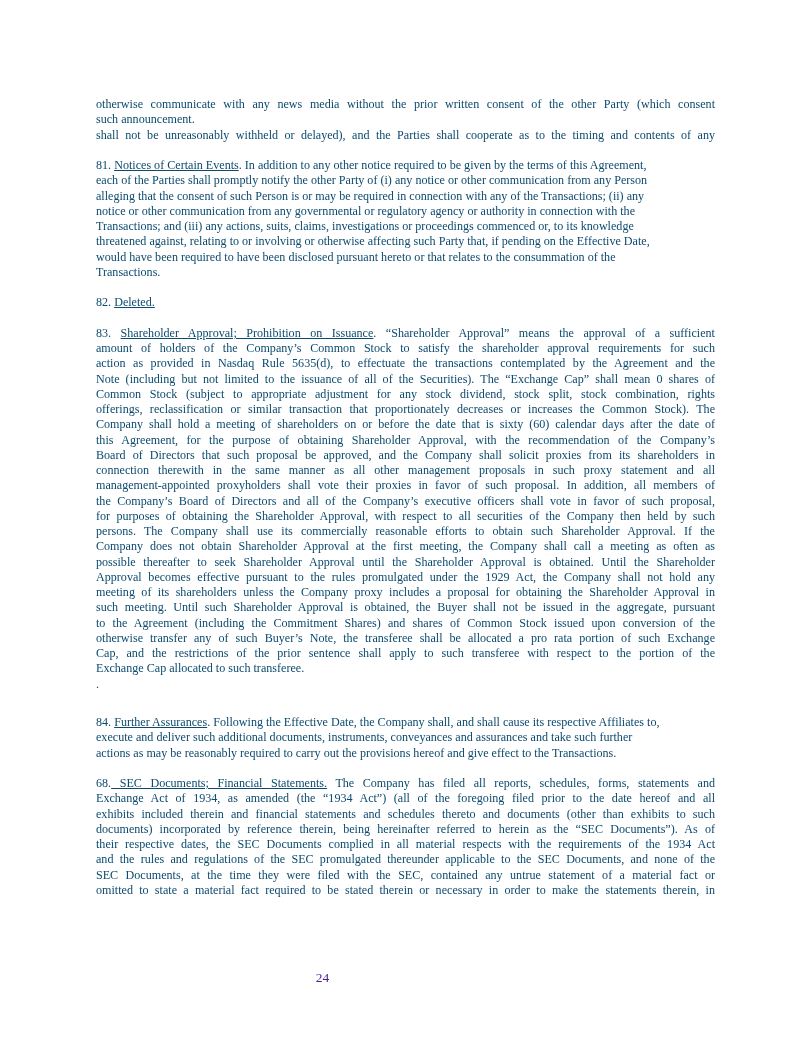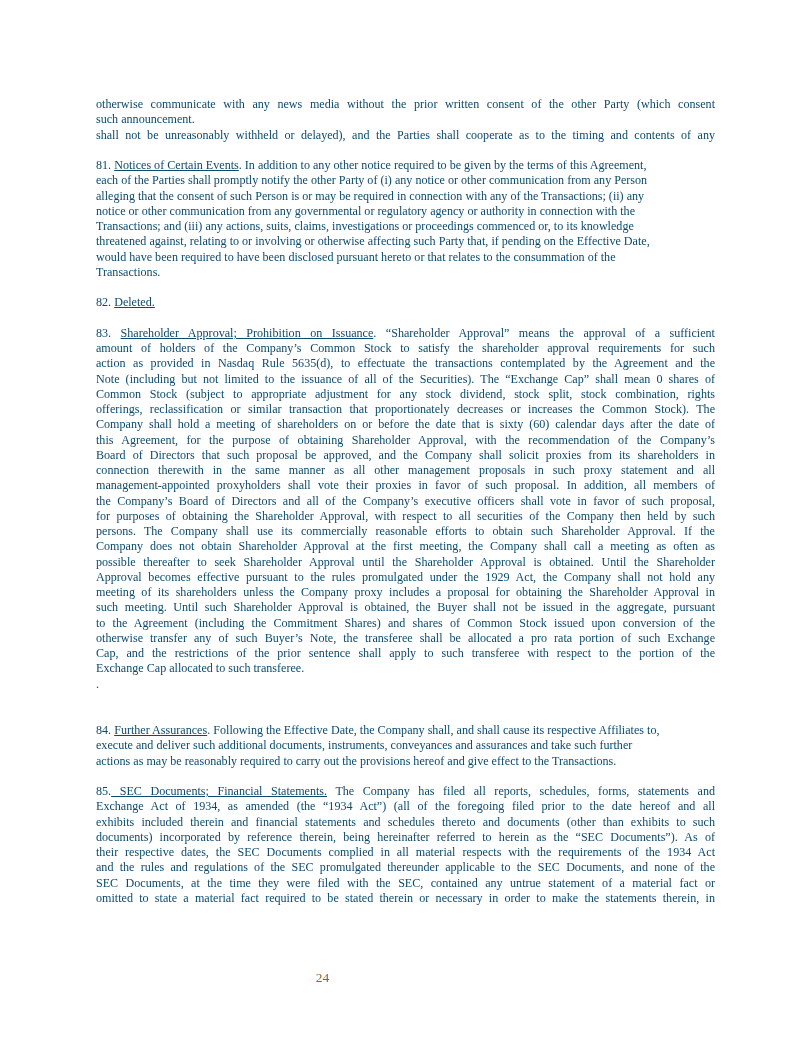--- a/index.html
+++ b/index.html
@@ -9,21 +9,21 @@
       font-family: "Liberation Serif", serif; font-size: 12.1px; line-height: 15.25px; color: #0c4a6e;
     }
     .para { margin: 0 0 15.25px 0; }
     .line { display: block; white-space: nowrap; }
     .just .line { text-align: justify; text-align-last: justify; white-space: normal; }
     .just .line.last { text-align-last: left; }
     .u { text-decoration: underline; text-underline-offset: 1px; }
     .dot-line { display: block; height: 15.25px; }
     .page-number {
       position: absolute; left: 0; width: 645px; top: 970px; text-align: center;
-      font-family: "Liberation Serif", serif; font-size: 13.5px; color: #a16207;
+      font-family: "Liberation Serif", serif; font-size: 13.5px; color: #4c1d95;
     }
   </style>
 </head>
 <body>
 
 <div class="page">
 
   <div class="para just">
     <span class="line">otherwise communicate with any news media without the prior written consent of the other Party (which consent</span>
     <span class="line last">such announcement.</span>
@@ -38,21 +38,21 @@
     <span class="line">Transactions; and (iii) any actions, suits, claims, investigations or proceedings commenced or, to its knowledge</span>
     <span class="line">threatened against, relating to or involving or otherwise affecting such Party that, if pending on the Effective Date,</span>
     <span class="line">would have been required to have been disclosed pursuant hereto or that relates to the consummation of the</span>
     <span class="line">Transactions.</span>
   </div>
 
   <div class="para">
     <span class="line"><span>82.</span> <span class="u">Deleted.</span></span>
   </div>
 
-  <div class="para just" style="margin-bottom:16px;">
+  <div class="para just" style="margin-bottom:8px;">
     <span class="line"><span>83.</span> <span class="u">Shareholder Approval; Prohibition on Issuance</span><span>. “Shareholder Approval” means the approval of a sufficient</span></span>
     <span class="line">amount of holders of the Company’s Common Stock to satisfy the shareholder approval requirements for such</span>
     <span class="line">action as provided in Nasdaq Rule 5635(d), to effectuate the transactions contemplated by the Agreement and the</span>
     <span class="line">Note (including but not limited to the issuance of all of the Securities). The “Exchange Cap” shall mean 0 shares of</span>
     <span class="line">Common Stock (subject to appropriate adjustment for any stock dividend, stock split, stock combination, rights</span>
     <span class="line">offerings, reclassification or similar transaction that proportionately decreases or increases the Common Stock). The</span>
     <span class="line">Company shall hold a meeting of shareholders on or before the date that is sixty (60) calendar days after the date of</span>
     <span class="line">this Agreement, for the purpose of obtaining Shareholder Approval, with the recommendation of the Company’s</span>
     <span class="line">Board of Directors that such proposal be approved, and the Company shall solicit proxies from its shareholders in</span>
     <span class="line">connection therewith in the same manner as all other management proposals in such proxy statement and all</span>
@@ -73,21 +73,21 @@
   </div>
   <div style="height:15.25px;"></div>
 
   <div class="para">
     <span class="line"><span>84.</span> <span class="u">Further Assurances</span><span>. Following the Effective Date, the Company shall, and shall cause its respective Affiliates to,</span></span>
     <span class="line">execute and deliver such additional documents, instruments, conveyances and assurances and take such further</span>
     <span class="line">actions as may be reasonably required to carry out the provisions hereof and give effect to the Transactions.</span>
   </div>
 
   <div class="para just">
-    <span class="line"><span>85.</span><span class="u"> SEC Documents; Financial Statements.</span><span> The Company has filed all reports, schedules, forms, statements and</span></span>
+    <span class="line"><span>68.</span><span class="u"> SEC Documents; Financial Statements.</span><span> The Company has filed all reports, schedules, forms, statements and</span></span>
     <span class="line">Exchange Act of 1934, as amended (the “1934 Act”) (all of the foregoing filed prior to the date hereof and all</span>
     <span class="line">exhibits included therein and financial statements and schedules thereto and documents (other than exhibits to such</span>
     <span class="line">documents) incorporated by reference therein, being hereinafter referred to herein as the “SEC Documents”). As of</span>
     <span class="line">their respective dates, the SEC Documents complied in all material respects with the requirements of the 1934 Act</span>
     <span class="line">and the rules and regulations of the SEC promulgated thereunder applicable to the SEC Documents, and none of the</span>
     <span class="line">SEC Documents, at the time they were filed with the SEC, contained any untrue statement of a material fact or</span>
     <span class="line">omitted to state a material fact required to be stated therein or necessary in order to make the statements therein, in</span>
   </div>
 </div>
 

